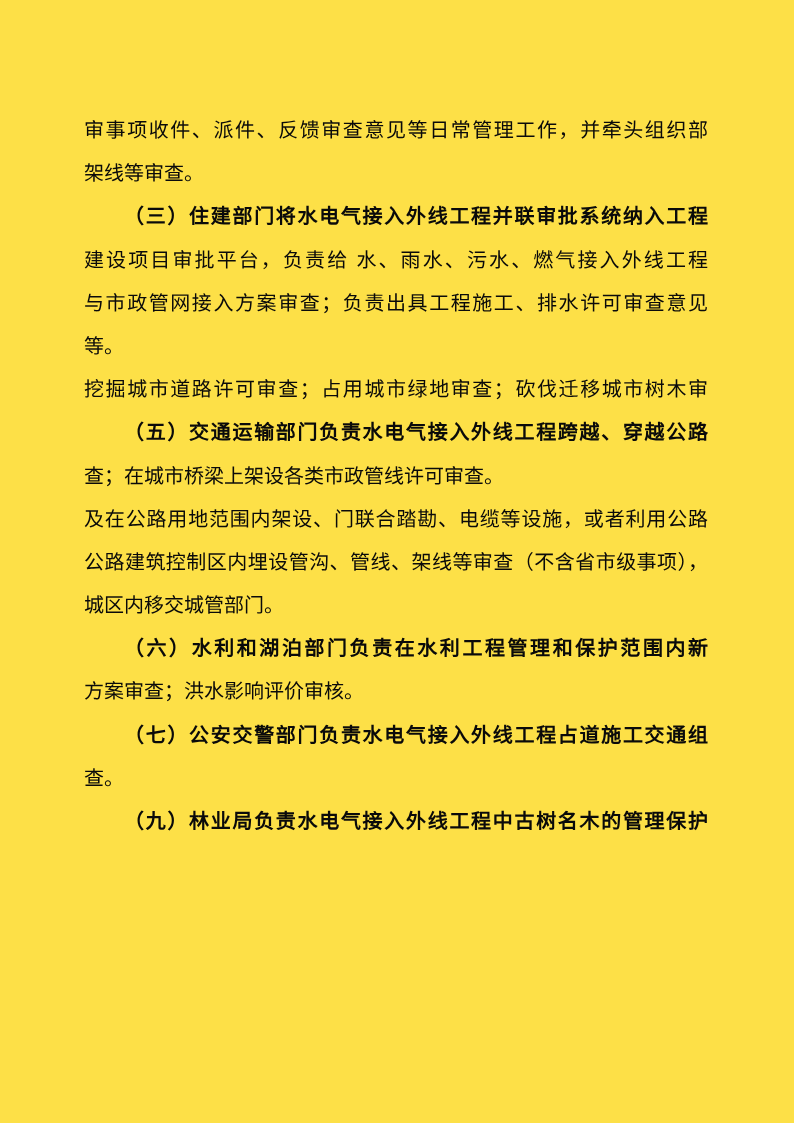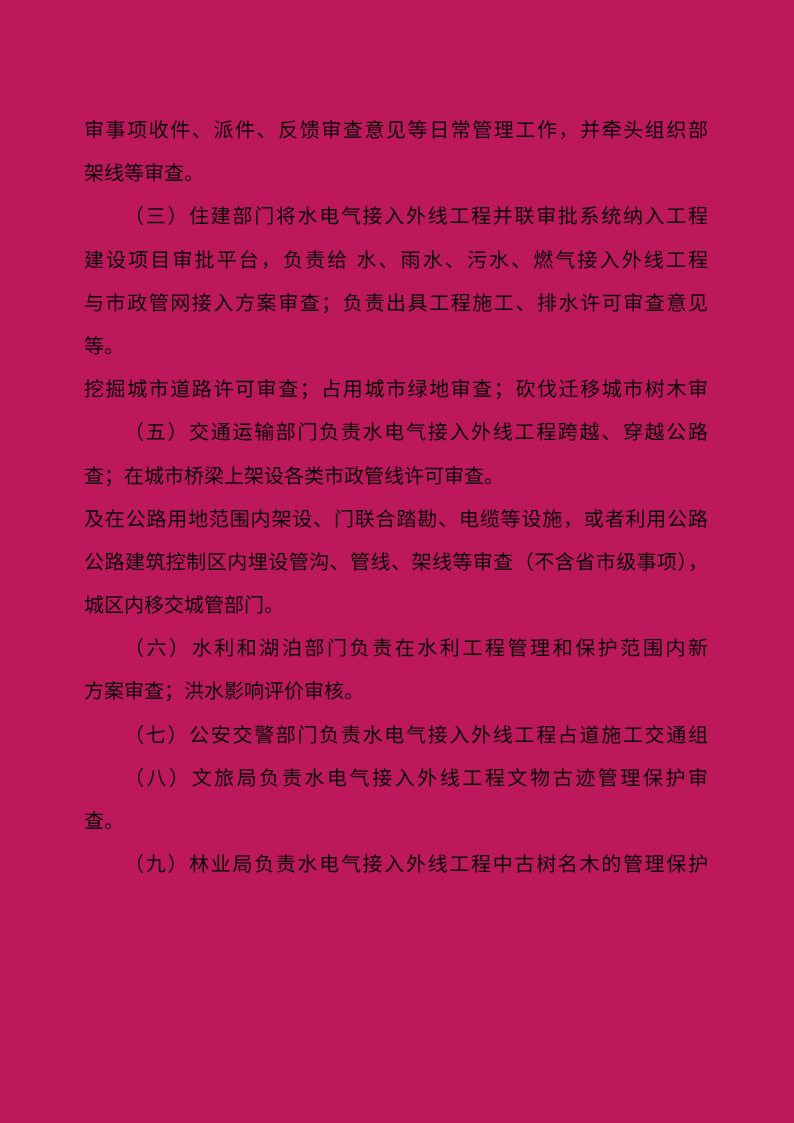--- a/index.html
+++ b/index.html
@@ -1,21 +1,21 @@
 <!DOCTYPE html>
 <html lang="zh-CN"><head>
 <meta charset="utf-8">
 <style>
   html, body { margin: 0; padding: 0; background: #e8e8e8; }
   .page {
     position: relative;
     width: 794px;
     height: 1123px;
     margin: 0 auto;
-    background: #be185d;
+    background: #fde047;
     overflow: hidden;
     font-family: "Liberation Serif", "DejaVu Serif", serif;
     color: #0a0a0a;
   }
   .content {
     position: absolute;
     left: 84px;
     top: 109px;
     width: 624px;
   }
@@ -24,21 +24,21 @@
     height: 43.2px;
     line-height: 43.2px;
     overflow: hidden;
     white-space: normal;
   }
   
   .j { text-align: justify; text-align-last: justify; }
   
   .l { text-align: left; text-align-last: left; }
   
-  .i { text-indent: 40px; }
+  .i { text-indent: 40px; font-weight: bold; }
 </style>
 </head>
 <body>
 
 <div class="page">
   <div class="content">
     <div class="line j">审事项收件、派件、反馈审查意见等日常管理工作，并牵头组织部</div>
     <div class="line l">架线等审查。</div>
     <div class="line j i">（三）住建部门将水电气接入外线工程并联审批系统纳入工程</div>
     <div class="line j">建设项目审批平台，负责给 水、雨水、污水、燃气接入外线工程</div>
@@ -46,17 +46,16 @@
     <div class="line l">等。</div>
     <div class="line j">挖掘城市道路许可审查；占用城市绿地审查；砍伐迁移城市树木审</div>
     <div class="line j i">（五）交通运输部门负责水电气接入外线工程跨越、穿越公路</div>
     <div class="line l">查；在城市桥梁上架设各类市政管线许可审查。</div>
     <div class="line j">及在公路用地范围内架设、门联合踏勘、电缆等设施，或者利用公路</div>
     <div class="line j">公路建筑控制区内埋设管沟、管线、架线等审查（不含省市级事项），</div>
     <div class="line l">城区内移交城管部门。</div>
     <div class="line j i">（六）水利和湖泊部门负责在水利工程管理和保护范围内新</div>
     <div class="line l">方案审查；洪水影响评价审核。</div>
     <div class="line j i">（七）公安交警部门负责水电气接入外线工程占道施工交通组</div>
-    <div class="line j i">（八）文旅局负责水电气接入外线工程文物古迹管理保护审</div>
     <div class="line l">查。</div>
     <div class="line j i">（九）林业局负责水电气接入外线工程中古树名木的管理保护</div>
   </div>
 </div>
 
 </body></html>

